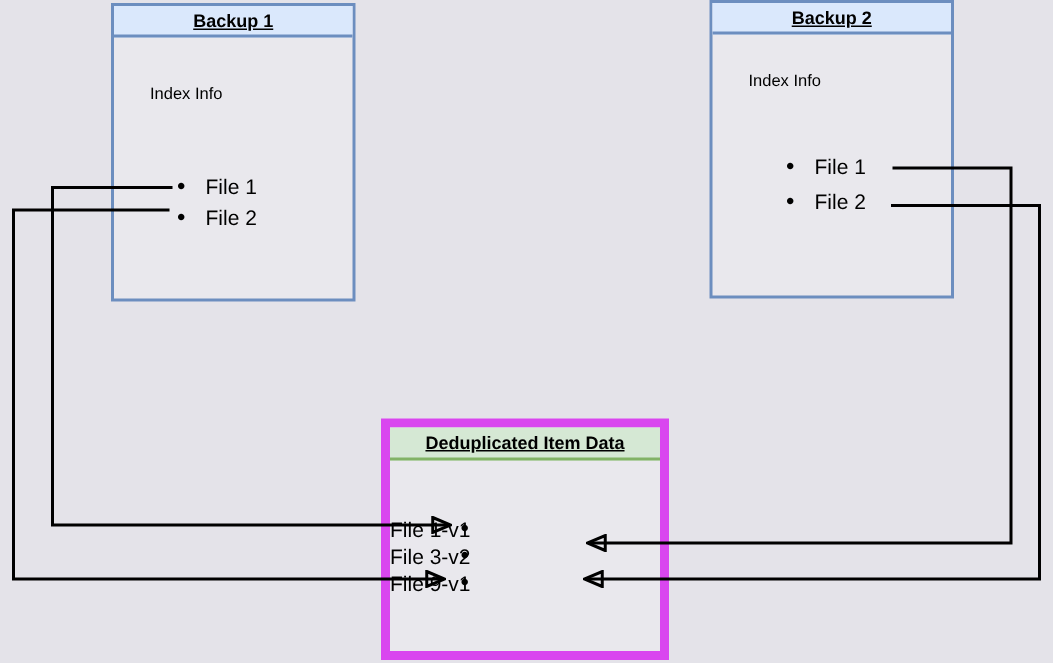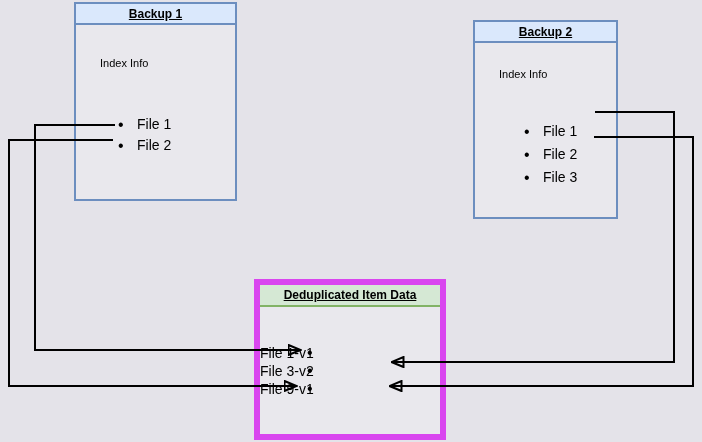--- a/index.html
+++ b/index.html
@@ -68,21 +68,21 @@
   #backup2 .index-info { left: 24px; top: 43px; }
   #backup2 .file-list  { left: 0; top: 98px; }
   #backup2 .file-list li { line-height: 23px; padding-left: 68px; }
   #backup2 .file-list li::before { left: 49px; }
   
   #dedup .file-list  { left: 0; top: 59px; }
   #dedup .file-list li { line-height: 18px; }
   #dedup .file-list li::before { left: 47px; }
 
   #backup1 { left: 74px;  top: 2px;   width: 163px; height: 199px; }
-  #backup2 { left: 473px; top: 20px;   width: 145px; height: 199px; }
+  #backup2 { left: 473px; top: 0;   width: 163px; height: 199px; }
   #dedup   { left: 254px; top: 279px; width: 192px; height: 161px; }
   #dedup .box-header { height: 22px; line-height: 21px; }
 
   svg.connectors {
     position: absolute;
     inset: 0;
     width: 702px;
     height: 442px;
     pointer-events: none;
   }
@@ -105,21 +105,20 @@
       <li>File 2</li>
     </ul>
   </div>
 
   <div class="box blue" id="backup2">
     <div class="box-header">Backup 2</div>
     <div class="index-info">Index Info</div>
     <ul class="file-list">
       <li>File 1</li>
       <li>File 2</li>
-      <li>File 3</li>
     </ul>
   </div>
 
   <div class="box green" id="dedup">
     <div class="box-header">Deduplicated Item Data</div>
     <ul class="file-list">
       <li>File 1-v1</li>
       <li>File 3-v2</li>
       <li>File 9-v1</li>
     </ul>

